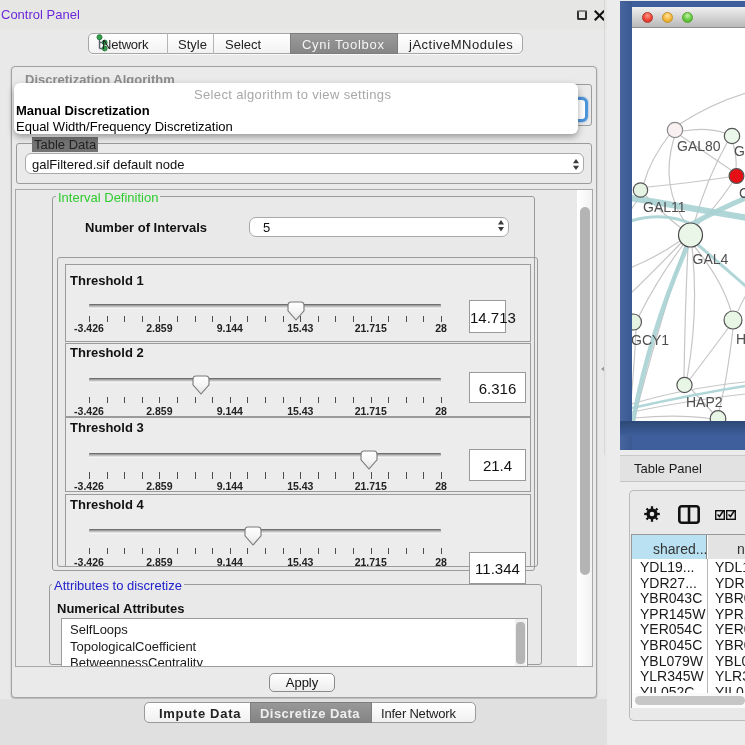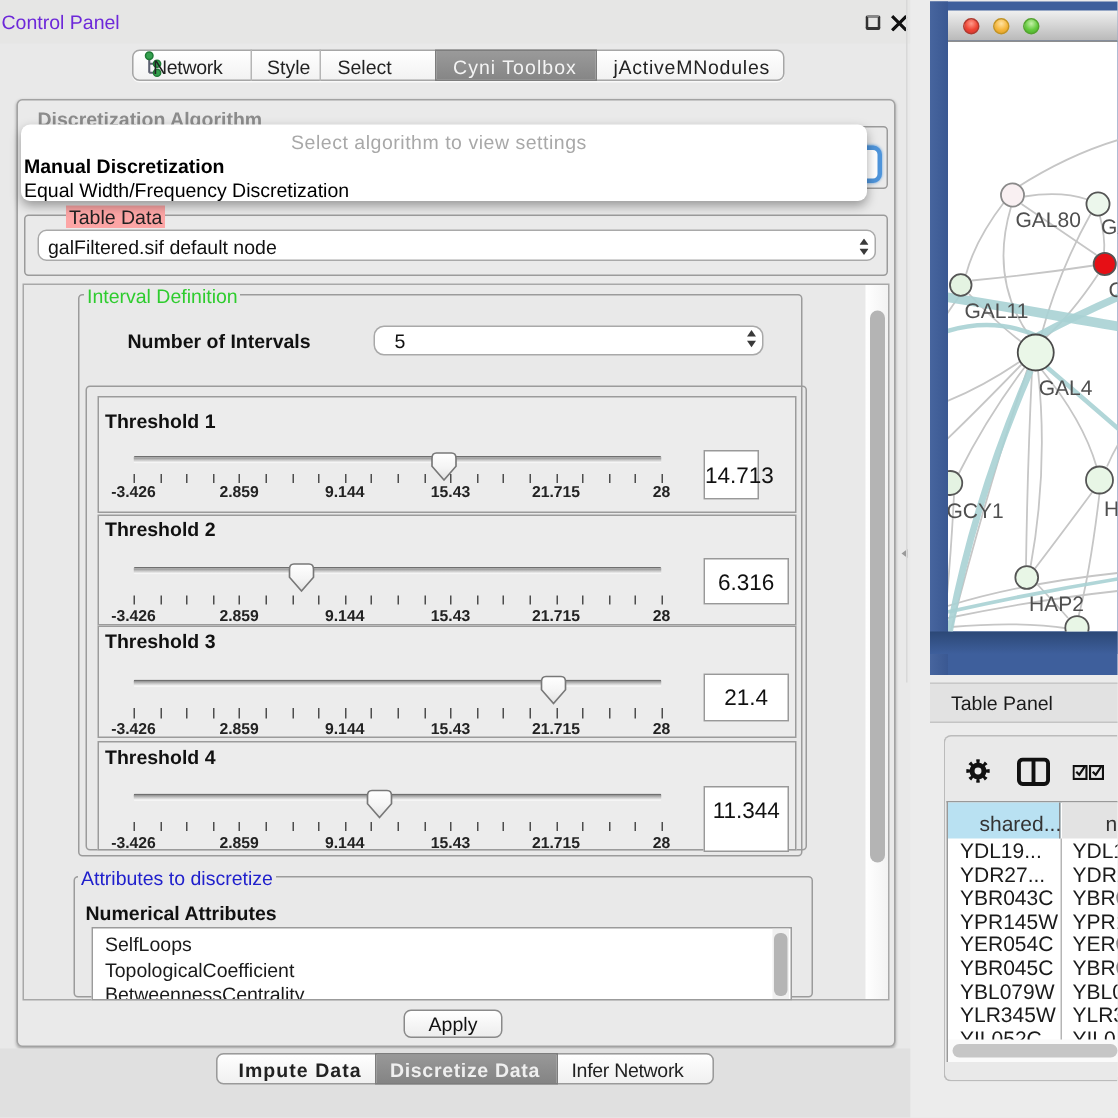--- a/index.html
+++ b/index.html
@@ -46,21 +46,21 @@
 <div class="abs" style="left:409px;top:37px;font-size:13px;color:#222;letter-spacing:0.5px">jActiveMNodules</div>
 
 <div class="abs" style="left:11px;top:66px;width:586px;height:632px;border:1px solid #a2a2a2;border-radius:4px;background:#eaeaea;box-shadow:0 1px 2px rgba(0,0,0,.25)"></div>
 
 <div class="grp" style="left:16px;top:84px;width:576px;height:42px"></div>
 <div class="glabel" style="left:23px;top:72px;color:#8c8c8c;font-weight:bold">Discretization Algorithm</div>
 
 <div class="abs" style="left:566px;top:97px;width:22px;height:25px;border:3px solid #4e94da;border-radius:6px;background:#fff;box-shadow:0 0 2px #63a1de"></div>
 
 <div class="grp" style="left:16px;top:143px;width:576px;height:41px"></div>
-<div class="glabel" style="left:44px;top:137px;color:#222;background:#fca5a5">Table Data</div>
+<div class="glabel" style="left:32px;top:137px;color:#222;background:#737373">Table Data</div>
 <div class="cbox" style="left:25px;top:153px;width:559px;height:21px;border-radius:6px">
       <span style="position:absolute;left:6px;top:2.5px">galFiltered.sif default node</span>
     </div>
 <svg class="abs" style="left:573px;top:158.5px" width="6" height="11" viewBox="0 0 6 11">
       <path d="M3 0 L6 4.2 L0 4.2 Z" fill="#3a3a3a"></path>
       <path d="M3 11 L6 6.8 L0 6.8 Z" fill="#3a3a3a"></path>
     </svg>
 
 <div class="abs" style="left:15px;top:189px;width:578px;height:478px;border:1px solid #a8a8a8;background:#e9e9e9"></div>
 <div class="abs" style="left:577px;top:190px;width:15px;height:476px;background:linear-gradient(90deg,#ffffff,#f2f2f2)"></div>
@@ -236,21 +236,21 @@
 <svg class="abs" style="left:244px;top:526.0px" width="18" height="20" viewBox="0 0 18 20">
       <defs>
         <linearGradient id="nth3" x1="0" y1="0" x2="0" y2="1">
           <stop offset="0" stop-color="#ffffff"></stop>
           <stop offset="0.55" stop-color="#f4f4f4"></stop>
           <stop offset="1" stop-color="#e2e2e2"></stop>
         </linearGradient>
       </defs>
       <path d="M4 1 L14 1 Q17 1 17 4.5 L17 9.8 L9 19 L1 9.8 L1 4.5 Q1 1 4 1 Z" fill="url(#nth3)" stroke="#787878" stroke-width="1.1"></path>
     </svg>
-<div class="vbox" style="left:469px;top:524px;width:57px;height:44px;line-height:32px">11.344</div>
+<div class="vbox" style="left:469px;top:552px;width:57px;height:32px;line-height:32px">11.344</div>
 
 <div class="grp" style="left:49px;top:584px;width:493px;height:81px"></div>
 <div class="glabel" style="left:52px;top:578px;color:#2020cc;background:#e9e9e9">Attributes to discretize</div>
 <div class="abs" style="left:57px;top:601px;font-size:13px;font-weight:bold;color:#111">Numerical Attributes</div>
 <div class="abs" style="left:61px;top:618px;width:467px;height:49px;background:#fff;border:1px solid #9b9b9b;overflow:hidden">
   <div style="position:absolute;left:8px;top:3px;font-size:13px;color:#1a1a1a;line-height:16.5px">SelfLoops<br>TopologicalCoefficient<br>BetweennessCentrality</div>
   <div style="position:absolute;right:1px;top:0;width:11px;height:48px;background:#f0f0f0"></div>
   <div style="position:absolute;right:2px;top:3px;width:9px;height:42px;background:#b5b5b5;border-radius:4px"></div>
 </div>
 

